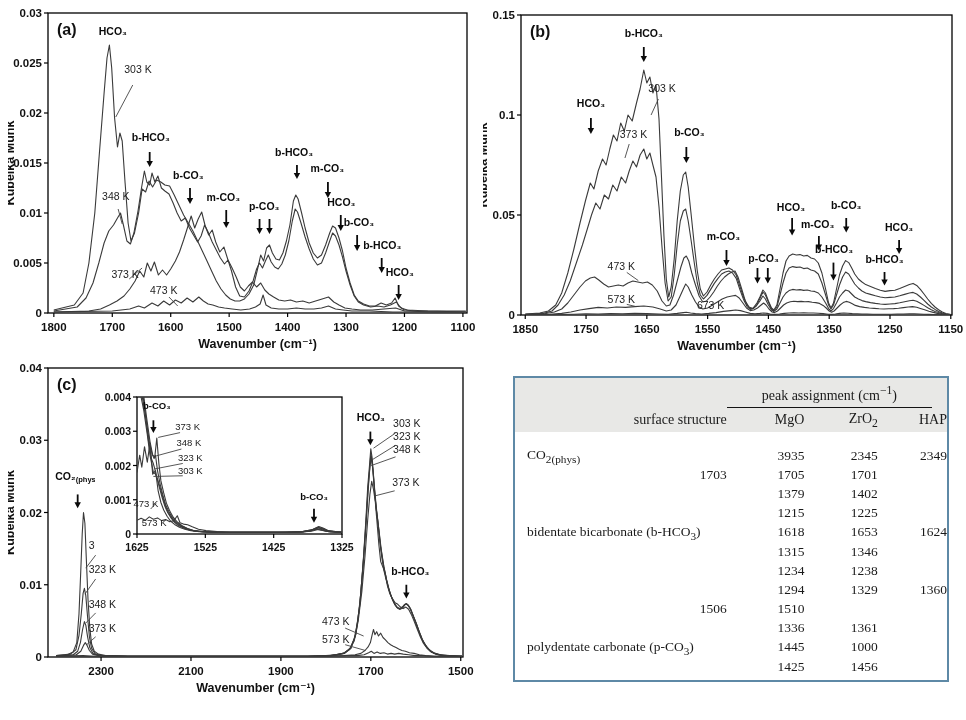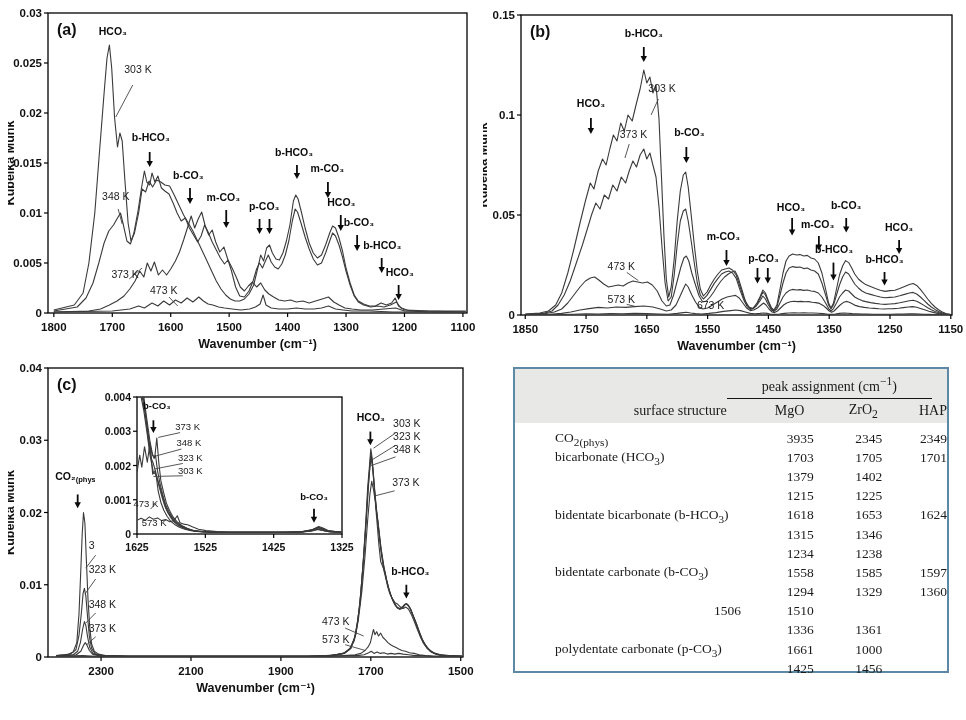--- a/index.html
+++ b/index.html
@@ -16,21 +16,21 @@
   .ptable{position:absolute;box-sizing:border-box;background:#fff;
           font-family:"Liberation Serif","DejaVu Serif",serif;color:#1a1a1a;}
   .thead{padding:6px 0 0 0;}
   .trow{display:grid;grid-template-columns:49% 18% 17% 16%;align-items:center;}
   .trow1{grid-template-columns:49% 48%;height:24px;align-items:end;}
   .span-cell{text-align:center;font-size:14px;border-bottom:1.6px solid #141414;
              padding-bottom:3px;margin:0 2px 0 0;}
   .trow2{height:24px;}
   .trow2 .cell{font-size:14px;}
   .trow2 .label-cell{text-align:right;}
-  .tbody{padding-top:6px;margin-left:28px;}
+  .tbody{padding-top:14px;}
   .tbody .trow{height:19.2px;font-size:13.5px;}
   .tbody .label-cell{text-align:left;padding-left:12px;white-space:nowrap;}
   .num-cell{text-align:right;}
 </style>
 </head>
 <body>
 
 <div class="page">
   <div class="chart" style="left: 8px; top: 2px; width: 472px; height: 352px;"><svg width="472" height="352">
         <defs>
@@ -392,42 +392,41 @@
         <text x="61.81666666666666" y="23.987499999999997" text-anchor="middle" font-size="9.5" class="ann-b">b-CO₃</text>
         <text x="92.56666666666666" y="44.537499999999994" text-anchor="middle" font-size="9.5" class="ann">373 K</text>
         <text x="93.93333333333334" y="61.31999999999999" text-anchor="middle" font-size="9.5" class="ann">348 K</text>
         <text x="95.30000000000001" y="76.0475" text-anchor="middle" font-size="9.5" class="ann">323 K</text>
         <text x="95.30000000000001" y="88.72" text-anchor="middle" font-size="9.5" class="ann">303 K</text>
         <text x="50.88333333333333" y="121.9425" text-anchor="middle" font-size="9.5" class="ann">473 K</text>
         <text x="59.08333333333333" y="141.1225" text-anchor="middle" font-size="9.5" class="ann">573 K</text>
         <text x="218.98333333333332" y="114.75" text-anchor="middle" font-size="9.5" class="ann-b">b-CO₃</text>
       </svg></div>
 
-  <div class="ptable" id="ptable" style="left: 513px; top: 367px; width: 436px; height: 306px; border: 2px solid rgb(94, 137, 166);">
+  <div class="ptable" id="ptable" style="left: 513px; top: 376px; width: 436px; height: 306px; border: 2px solid rgb(94, 137, 166);">
     <div class="thead" style="background: rgb(232, 232, 230);">
       <div class="trow trow1">
         <div class="cell label-cell"></div>
         <div class="cell span-cell">peak assignment (cm<sup>−1</sup>)</div>
       </div>
       <div class="trow trow2">
         <div class="cell label-cell">surface structure</div>
         <div class="cell num-cell">MgO</div>
         <div class="cell num-cell">ZrO<sub>2</sub></div>
         <div class="cell num-cell">HAP</div>
       </div>
     </div>
     <div class="tbody" id="table-body">
         <div class="trow">
           <div class="cell label-cell">CO<sub>2(phys)</sub></div>
           <div class="cell num-cell">3935</div>
           <div class="cell num-cell">2345</div>
           <div class="cell num-cell">2349</div>
         </div>
         <div class="trow">
-          <div class="cell label-cell">bicarbonate (HCO<sub>3</sub>)</div>
           <div class="cell num-cell">1703</div>
           <div class="cell num-cell">1705</div>
           <div class="cell num-cell">1701</div>
         </div>
         <div class="trow">
           <div class="cell label-cell"></div>
           <div class="cell num-cell">1379</div>
           <div class="cell num-cell">1402</div>
           <div class="cell num-cell"></div>
         </div>
@@ -449,45 +448,39 @@
           <div class="cell num-cell">1346</div>
           <div class="cell num-cell"></div>
         </div>
         <div class="trow">
           <div class="cell label-cell"></div>
           <div class="cell num-cell">1234</div>
           <div class="cell num-cell">1238</div>
           <div class="cell num-cell"></div>
         </div>
         <div class="trow">
-          <div class="cell label-cell">bidentate carbonate (b-CO<sub>3</sub>)</div>
-          <div class="cell num-cell">1558</div>
-          <div class="cell num-cell">1585</div>
-          <div class="cell num-cell">1597</div>
-        </div>
-        <div class="trow">
           <div class="cell label-cell"></div>
           <div class="cell num-cell">1294</div>
           <div class="cell num-cell">1329</div>
           <div class="cell num-cell">1360</div>
         </div>
         <div class="trow">
           <div class="cell num-cell">1506</div>
           <div class="cell num-cell">1510</div>
           <div class="cell num-cell"></div>
         </div>
         <div class="trow">
           <div class="cell label-cell"></div>
           <div class="cell num-cell">1336</div>
           <div class="cell num-cell">1361</div>
           <div class="cell num-cell"></div>
         </div>
         <div class="trow">
           <div class="cell label-cell">polydentate carbonate (p-CO<sub>3</sub>)</div>
-          <div class="cell num-cell">1661</div>
+          <div class="cell num-cell">1445</div>
           <div class="cell num-cell">1000</div>
           <div class="cell num-cell"></div>
         </div>
         <div class="trow">
           <div class="cell label-cell"></div>
           <div class="cell num-cell">1425</div>
           <div class="cell num-cell">1456</div>
           <div class="cell num-cell"></div>
         </div>
       </div>

